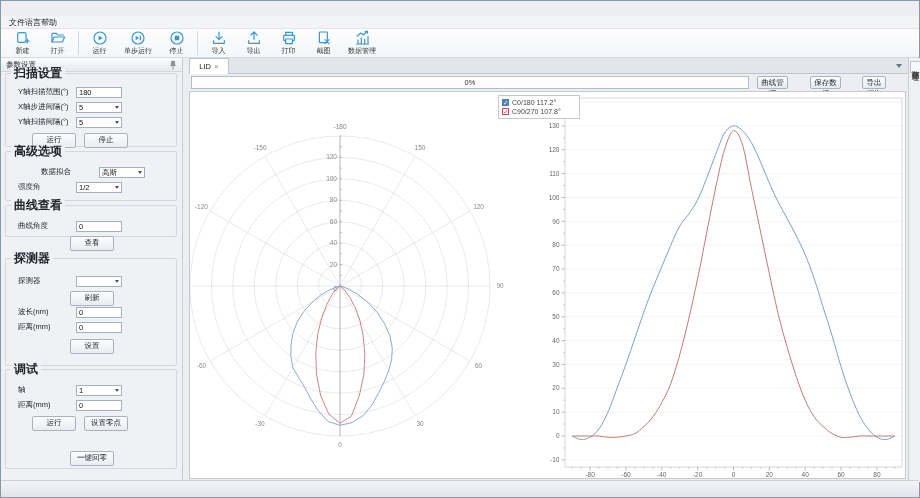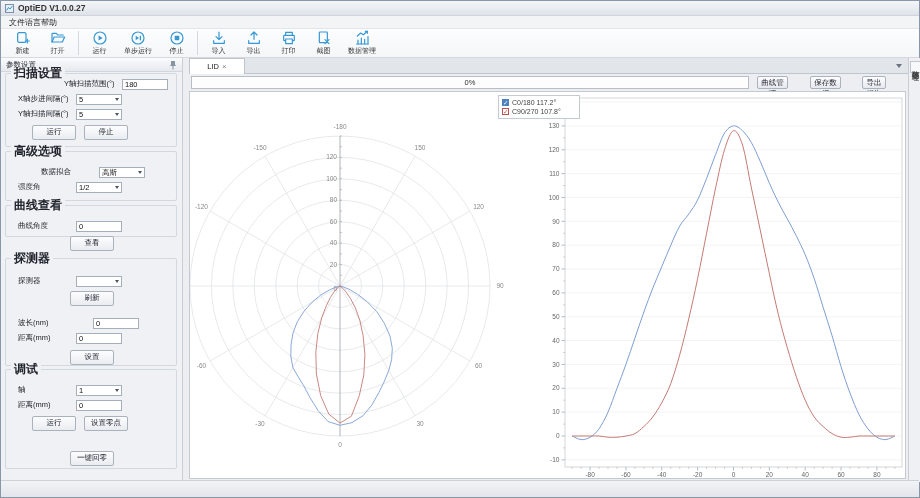--- a/index.html
+++ b/index.html
@@ -34,21 +34,21 @@
   .sel{position:relative;width:46px;height:11px;box-sizing:border-box;border:1px solid #a6b0bc;background:#fff;}
   .sel .sv{font-size:7.5px;color:#111;line-height:9px;padding-left:2px;display:block;}
   .sel .arr{position:absolute;right:2px;top:3.5px;width:0;height:0;border-left:2.5px solid transparent;border-right:2.5px solid transparent;border-top:3.5px solid #4a5560;}
   .btnrow{display:flex;margin-left:26px;gap:8px;}
   .sbtn{width:42px;height:13px;background:linear-gradient(#fdfdfe,#e9ecf0);border:1px solid #a9b2bd;border-radius:2px;font-size:7.5px;color:#1a1f2b;text-align:center;line-height:12px;cursor:default;}
   .single{margin-left:64px;}
 
   
   .main{position:absolute;left:188px;top:57px;width:719px;height:424px;background:#eceef2;}
   .tabbar{position:absolute;left:0;top:0;right:0;height:16px;background:#e2e6eb;border-bottom:1px solid #bfc5cc;box-sizing:border-box;}
-  .tab{position:absolute;left:0;top:0;width:56px;height:16px;background:#fff;border:1px solid #bfc5cc;border-bottom:none;box-sizing:border-box;display:flex;align-items:center;justify-content:center;gap:3px;}
+  .tab{position:absolute;left:0;top:0;width:40px;height:16px;background:#fff;border:1px solid #bfc5cc;border-bottom:none;box-sizing:border-box;display:flex;align-items:center;justify-content:center;gap:3px;}
   .tab .tl{font-size:7.5px;color:#222;}
   .tab .tc{font-size:8px;color:#888;line-height:8px;cursor:default;}
   .tab-arrow{position:absolute;right:6px;top:6px;width:0;height:0;border-left:3px solid transparent;border-right:3px solid transparent;border-top:4px solid #6a7480;}
   .ctrlrow{position:absolute;left:0;top:17px;right:0;height:15px;}
   .progress{position:absolute;left:2px;top:1px;width:558px;height:13px;border:1px solid #b8bec7;background:#fdfdfe;box-sizing:border-box;text-align:center;font-size:7.5px;color:#333;line-height:11px;}
   .abtn{position:absolute;top:1px;height:13px;width:31px;background:linear-gradient(#fdfdfe,#e6e9ee);border:1px solid #a9b2bd;border-radius:2px;box-sizing:border-box;font-size:7.5px;color:#1a1f2b;text-align:center;line-height:11px;cursor:default;}
   .chartpanel{position:absolute;left:0;top:33px;width:717px;height:388px;background:#fff;border:1px solid #c6cad0;box-sizing:border-box;overflow:hidden;}
   .legend{position:absolute;left:308px;top:3px;width:82px;border:1px solid #c5cad0;background:rgba(255,255,255,.97);padding:2px 3px;box-sizing:border-box;}
   .litem{display:flex;align-items:center;gap:3px;height:9px;}
   .lchk{width:7px;height:7px;border:1px solid;box-sizing:border-box;font-size:6.5px;line-height:5.5px;text-align:center;}
@@ -59,27 +59,20 @@
   .vtab{position:absolute;left:1px;top:3px;width:11px;padding:3px 0;border:1px solid #c0c6cc;background:#f7f8fa;box-sizing:border-box;writing-mode:vertical-rl;text-orientation:upright;font-size:7.5px;color:#333;text-align:center;letter-spacing:1px;}
 
   .statusbar{position:absolute;left:0;bottom:0;right:0;height:17px;background:linear-gradient(#f2f3f6,#e2e5ea);border-top:1px solid #cdd2d9;box-sizing:border-box;}
   svg text{font-family:"Liberation Sans",sans-serif;}
 </style>
 </head>
 <body>
 
 <div class="window">
 
-  <div class="titlebar">
-    <svg width="9" height="9" viewBox="0 0 9 9">
-        <rect x="0.5" y="0.5" width="8" height="8" fill="#e8eef5" stroke="#7f91a8"></rect>
-        <path d="M1.5 6.5 L3.5 3.5 L5 5 L7.5 2" stroke="#3598d5" fill="none" stroke-width="1"></path>
-      </svg>
-    <span class="t">OptiED V1.0.0.27</span>
-  </div>
 
   <div class="menubar">
     <span>文件</span>
     <span>语言</span>
     <span>帮助</span>
   </div>
 
   <div class="toolbar">
     <div class="titem">
       <svg viewBox="0 0 24 24" fill="none" stroke="#3598d5" stroke-width="1.8" stroke-linecap="round" stroke-linejoin="round">
@@ -163,21 +156,21 @@
     <div class="sb-header">
       <span class="t">参数设置</span>
       <svg width="8" height="10" viewBox="0 0 8 10">
           <path d="M2 1 h4 v3.5 l1 1.5 H1 l1-1.5 z" fill="#8a93a0"></path>
           <line x1="4" y1="6" x2="4" y2="9.5" stroke="#8a93a0" stroke-width="1"></line>
         </svg>
     </div>
 
     <div class="group" style="top:15px;height:74px;">
       <span class="gtitle">扫描设置</span>
-      <div class="row" style="margin-top:4px;justify-content:flex-end;">
+      <div class="row" style="margin-top:12px;">
         <span class="rl">Y轴扫描范围(°)</span>
         <input class="tin" value="180" style="">
       </div>
       <div class="row">
         <span class="rl">X轴步进间隔(°)</span>
         <div class="sel">
             <span class="sv">5</span>
             <span class="arr"></span>
           </div>
       </div>
@@ -228,21 +221,21 @@
       <div class="row" style="margin-top:16px;">
         <span class="rl">探测器</span>
         <div class="sel">
             <span class="sv"></span>
             <span class="arr"></span>
           </div>
       </div>
       <div class="btnrow single" style="margin-top:4px;">
         <div class="sbtn">刷新</div>
       </div>
-      <div class="row" style="margin-top:11px;gap:17px;">
+      <div class="row" style="margin-top:0;">
         <span class="rl">波长(nm)</span>
         <input class="tin" value="0" style="">
       </div>
       <div class="row">
         <span class="rl">距离(mm)</span>
         <input class="tin" value="0" style="">
       </div>
       <div class="btnrow single" style="margin-top:6px;">
         <div class="sbtn">设置</div>
       </div>

